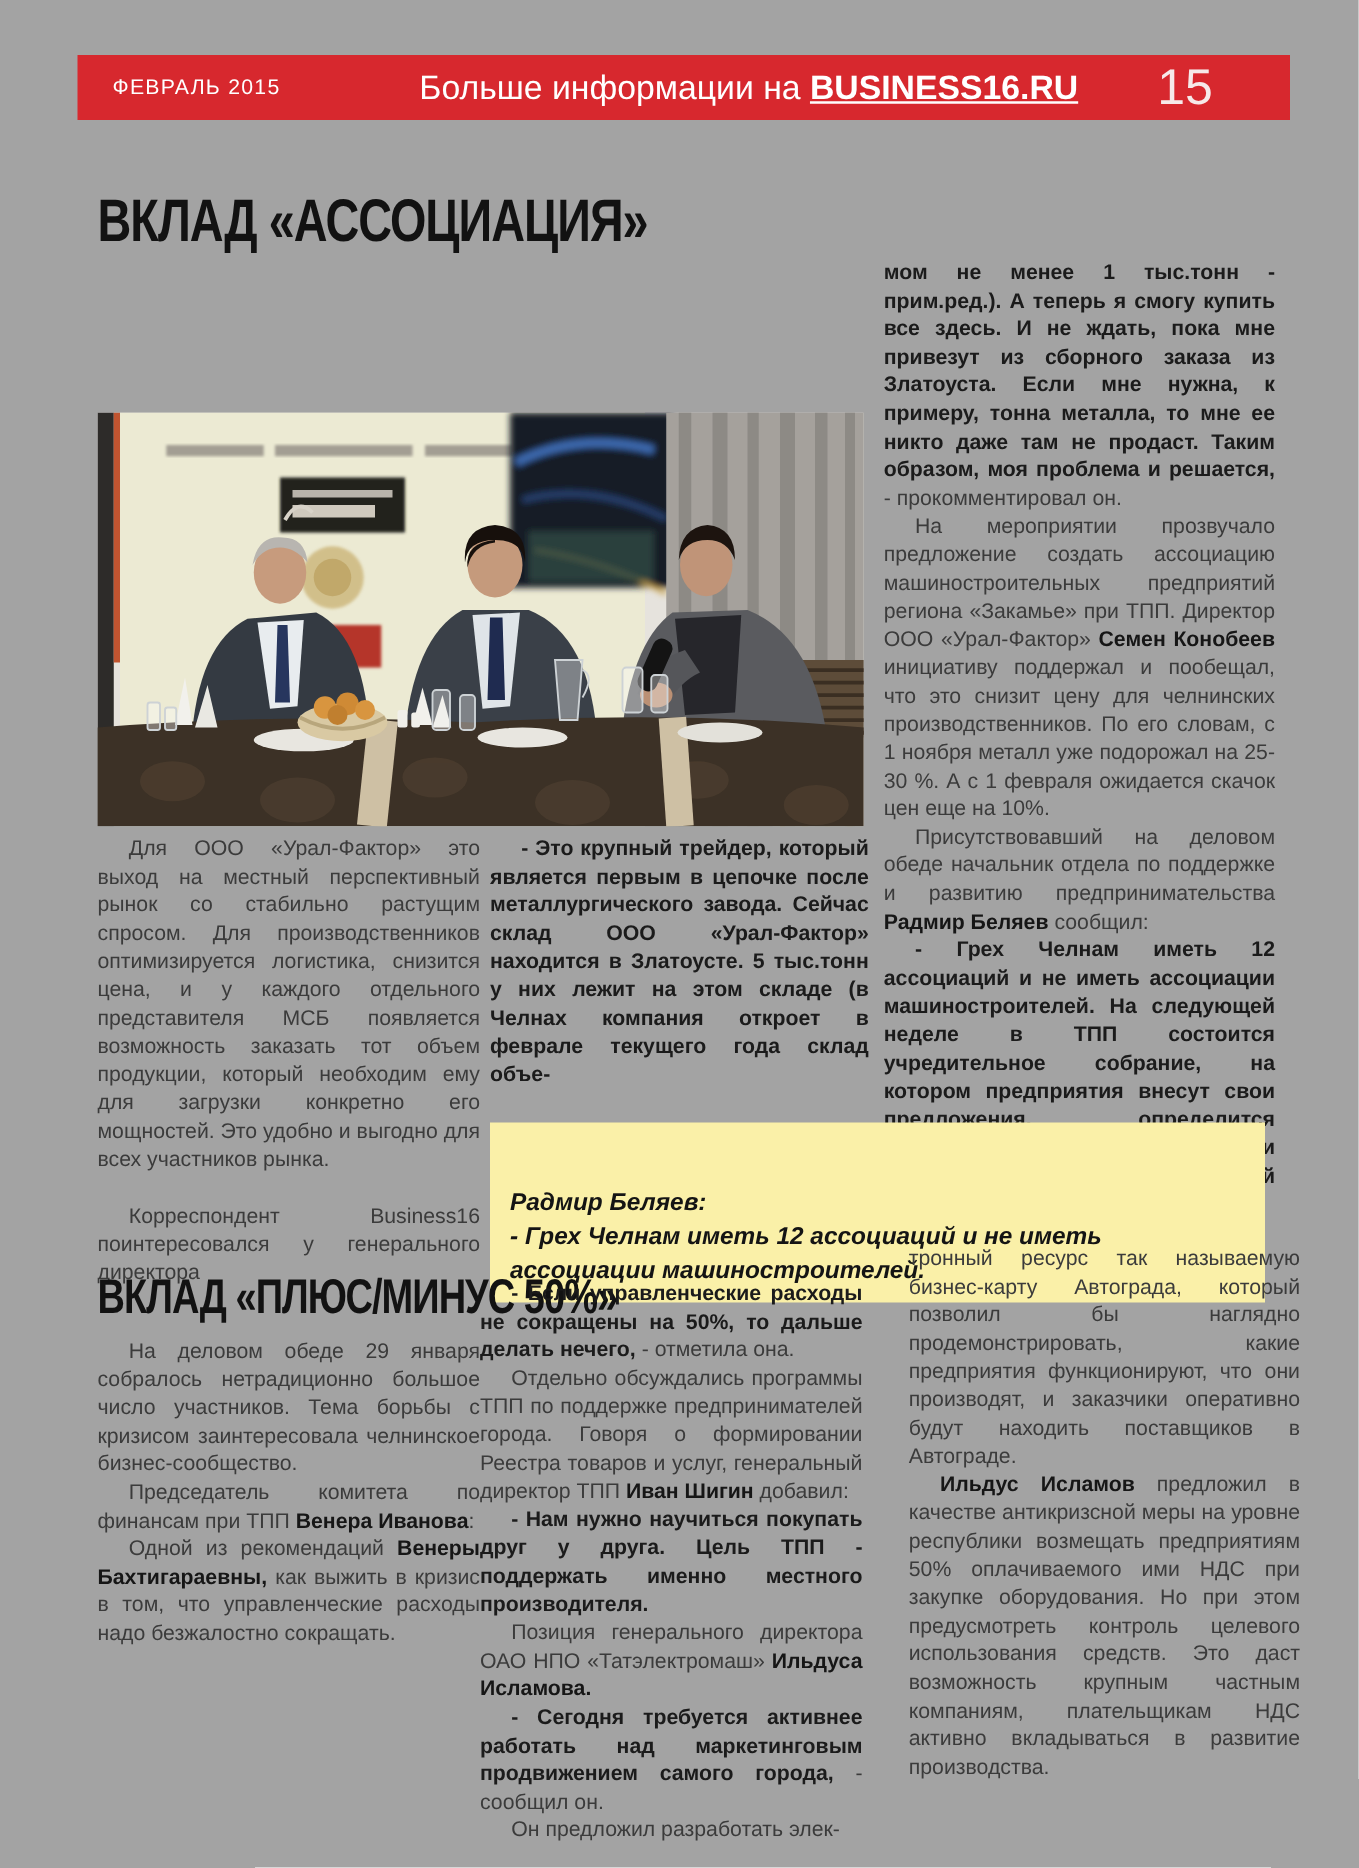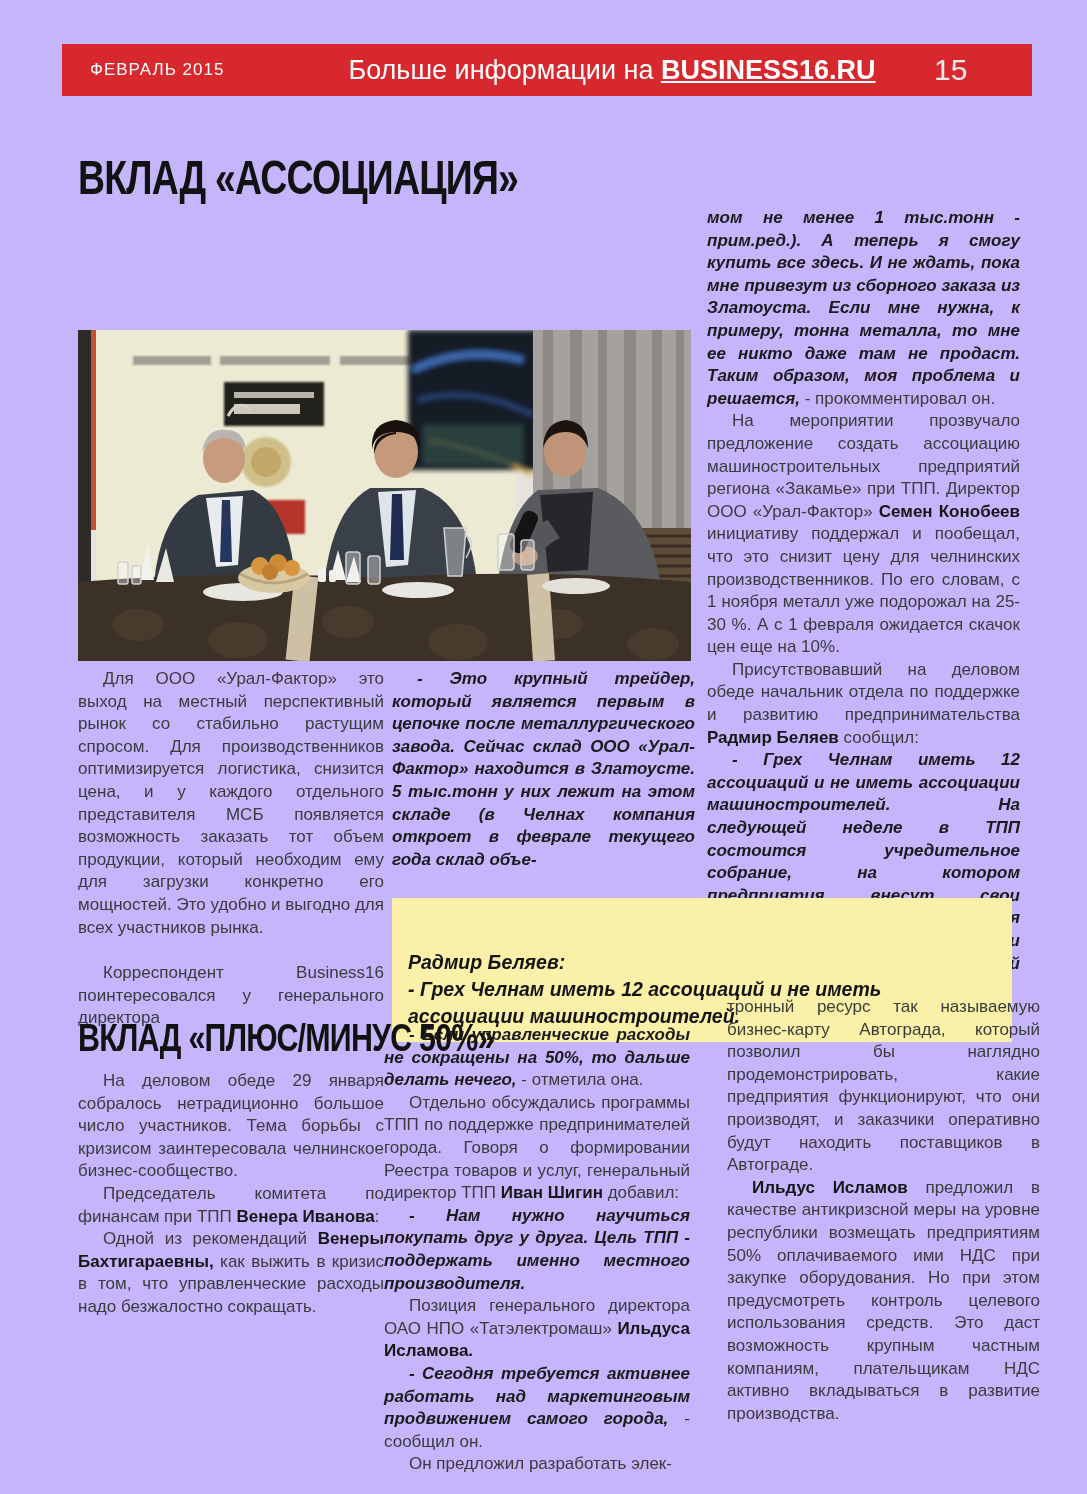--- a/index.html
+++ b/index.html
@@ -1,25 +1,25 @@
 <!DOCTYPE html>
 <html><head>
 <meta charset="utf-8">
 <style>
   html,body{margin:0;padding:0;background:#ffffff;}
-  .page{position:relative;width:1087px;height:1494px;background:#c4b5fd;overflow:hidden;
+  .page{position:relative;width:1087px;height:1494px;background:#a3a3a3;overflow:hidden;
         font-family:"Liberation Sans",sans-serif;}
 
   
   .topbar{position:absolute;left:62px;top:44px;width:970px;height:52px;background:#d7282e;
           display:flex;align-items:center;}
   .topbar .date{color:#ffffff;font-size:17px;letter-spacing:1px;padding-left:28px;width:200px;}
   .topbar .center{flex:1;text-align:center;color:#ffffff;font-size:27px;white-space:nowrap;}
   .topbar .center b{font-weight:700;text-decoration:underline;}
-  .topbar .pageno{color:#f6e9e9;font-size:30px;padding-right:18px;width:80px;text-align:left;}
+  .topbar .pageno{color:#f6e9e9;font-size:40px;padding-right:44px;width:80px;text-align:center;}
 
   
   .headline{position:absolute;left:78px;font-weight:700;color:#121212;white-space:nowrap;
             transform:scaleX(0.78);transform-origin:left top;letter-spacing:-1px;}
   .h1a{top:150px;font-size:48px;}
   .h2a{top:1016px;font-size:39px;}
 
   
   .lead{position:absolute;left:82px;top:213px;width:592px;border-left:9px solid #d7282e;
         padding-left:15px;font-weight:700;font-size:19.5px;line-height:27.5px;color:#2d2d2d;}
@@ -33,21 +33,21 @@
   .a1c2{left:392px;top:668px; width:303px;}
   .a1c3{left:707px;top:207px; width:313px;}
   .a2c1{left:78px; top:1070px;width:306px;}
   .a2c2{left:384px;top:1024px;width:306px;}
   .a2c3{left:707px;top:996px;width:313px;margin-left:20px;}
   .para{margin:0;}
   .indent{text-indent:25px;}
   .gap{margin-top:23px;}
   .seg-n{font-weight:400;font-style:normal;}
   .seg-b{font-weight:700;font-style:normal;color:#161616;}
-  .seg-bi{font-weight:700;font-style:italic;color:#1b1b1b;}
+  .seg-bi{font-weight:700;color:#1b1b1b;}
 
   
   .quote{position:absolute;left:392px;top:898px;width:620px;box-sizing:border-box;
          background:#faf0a8;padding:9px 16px 12px 16px;font-weight:700;font-style:italic;
          font-size:19.5px;line-height:27px;color:#141414;}
   .quote .q-author{display:block;margin-top:42px;}
 </style>
 </head>
 <body>
 

